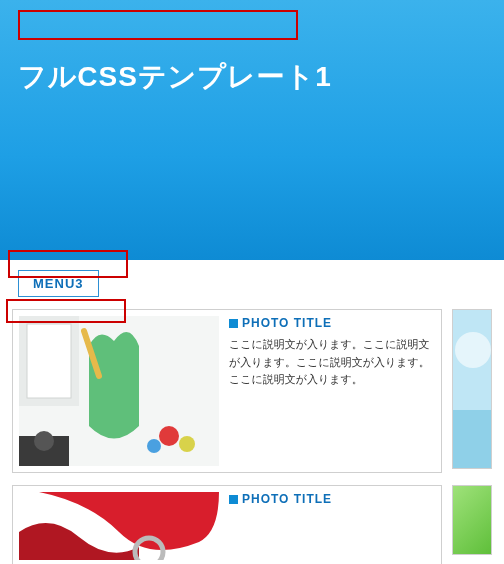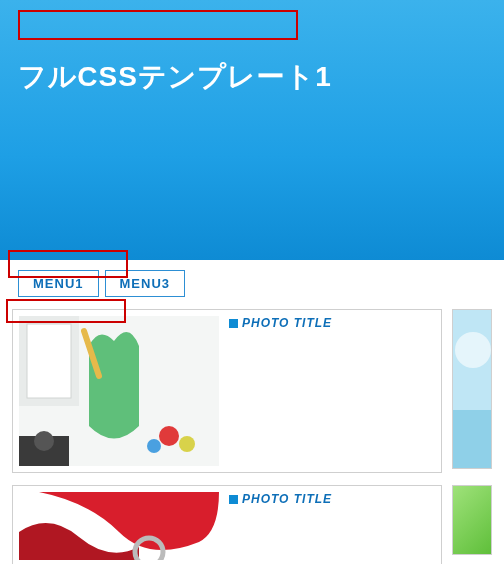--- a/index.html
+++ b/index.html
@@ -13,40 +13,39 @@
   .red-box-2 { position: absolute; top: -10px; left: 8px; width: 120px; height: 28px; border: 2px solid #cc0000; }
   .nav { display: flex; gap: 6px; }
   .nav-item { border: 1px solid #2D8FD4; padding: 5px 14px; font-size: 13px; font-weight: bold; color: #0E6FB8; letter-spacing: 1px; }
   .content { padding: 4px 12px 0 12px; position: relative; }
   .red-box-3 { position: absolute; top: -6px; left: 6px; width: 120px; height: 24px; border: 2px solid #cc0000; }
   .row { display: flex; gap: 10px; margin-bottom: 12px; }
   .card { display: flex; gap: 10px; border: 1px solid #cfcfcf; padding: 6px; width: 430px; }
   .thumb { width: 200px; height: 150px; flex-shrink: 0; display: flex; align-items: center; justify-content: center; }
   .thumb svg { width: 100%; height: 100%; }
   .card-body { flex: 1; }
-  .card-title { color: #0E6FB8; font-size: 12px; font-weight: bold; margin-bottom: 6px; display: flex; align-items: center; gap: 4px; letter-spacing: 1px; font-style: italic; }
+  .card-title { color: #0E6FB8; font-size: 12px; font-weight: bold; margin-bottom: 6px; display: flex; align-items: center; gap: 4px; letter-spacing: 1px; }
   .sq { width: 9px; height: 9px; background: #0E8BD4; display: inline-block; }
   .card-desc { font-size: 11px; color: #333; line-height: 1.6; }
   .side-thumb { width: 40px; height: 160px; border: 1px solid #cfcfcf; overflow: hidden; }
   .side-thumb-2 { width: 40px; height: 70px; border: 1px solid #cfcfcf; overflow: hidden; background: linear-gradient(135deg,#9FE27A,#5FBF3A); }
   .row2 .thumb { height: 68px; width: 200px; }
   .row2 .card { align-items: flex-start; }
 </style>
 </head>
 <body>
 
 <div class="hero">
   <div class="top-box"></div>
   <h1 class="site-title">フルCSSテンプレート1</h1>
 </div>
 
 <div class="nav-wrap">
   <div class="red-box-2"></div>
   <div class="nav">
-    <div class="nav-item">MENU1</div>
     <div class="nav-item">MENU3</div>
   </div>
 </div>
 
 <div class="content">
   <div class="red-box-3"></div>
 
   <div class="row">
     <div class="card">
       <div class="thumb">
@@ -61,20 +60,21 @@
           <circle cx="135" cy="130" r="7" fill="#4AA0E0"></circle>
           <rect x="0" y="120" width="50" height="30" fill="#3a3a3a"></rect>
           <circle cx="25" cy="125" r="10" fill="#555"></circle>
         </svg>
       </div>
       <div class="card-body">
         <div class="card-title">
           <span class="sq"></span>
           <span>PHOTO TITLE</span>
         </div>
+        <div class="card-desc">ここに説明文が入ります。ここに説明文が入ります。ここに説明文が入ります。ここに説明文が入ります。</div>
       </div>
     </div>
     <div class="side-thumb">
       <svg viewBox="0 0 40 160" width="40" height="160">
         <rect width="40" height="160" fill="#bfe6f5"></rect>
         <rect x="0" y="100" width="40" height="60" fill="#8FD0E8"></rect>
         <circle cx="20" cy="40" r="18" fill="#fff" opacity="0.6"></circle>
       </svg>
     </div>
   </div>

